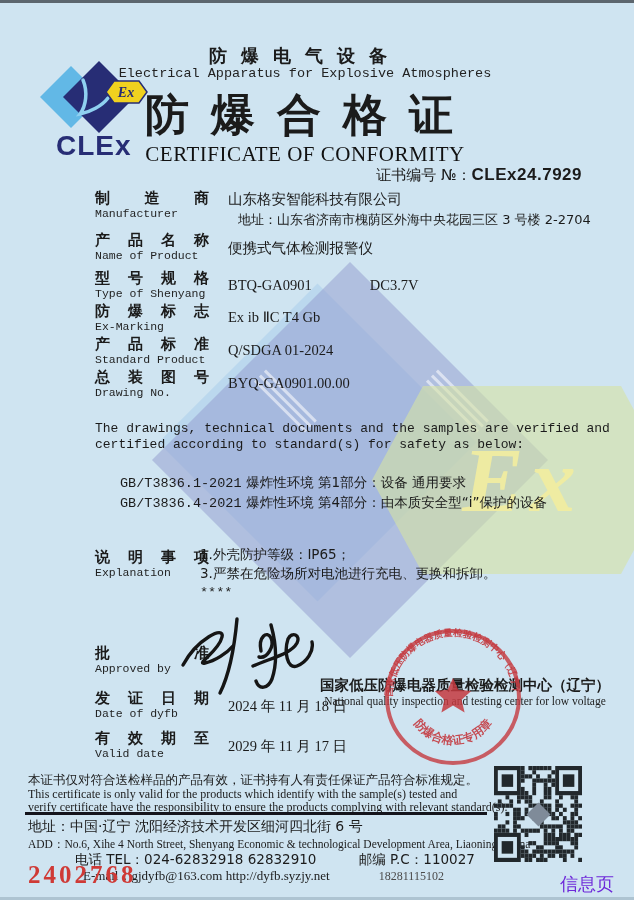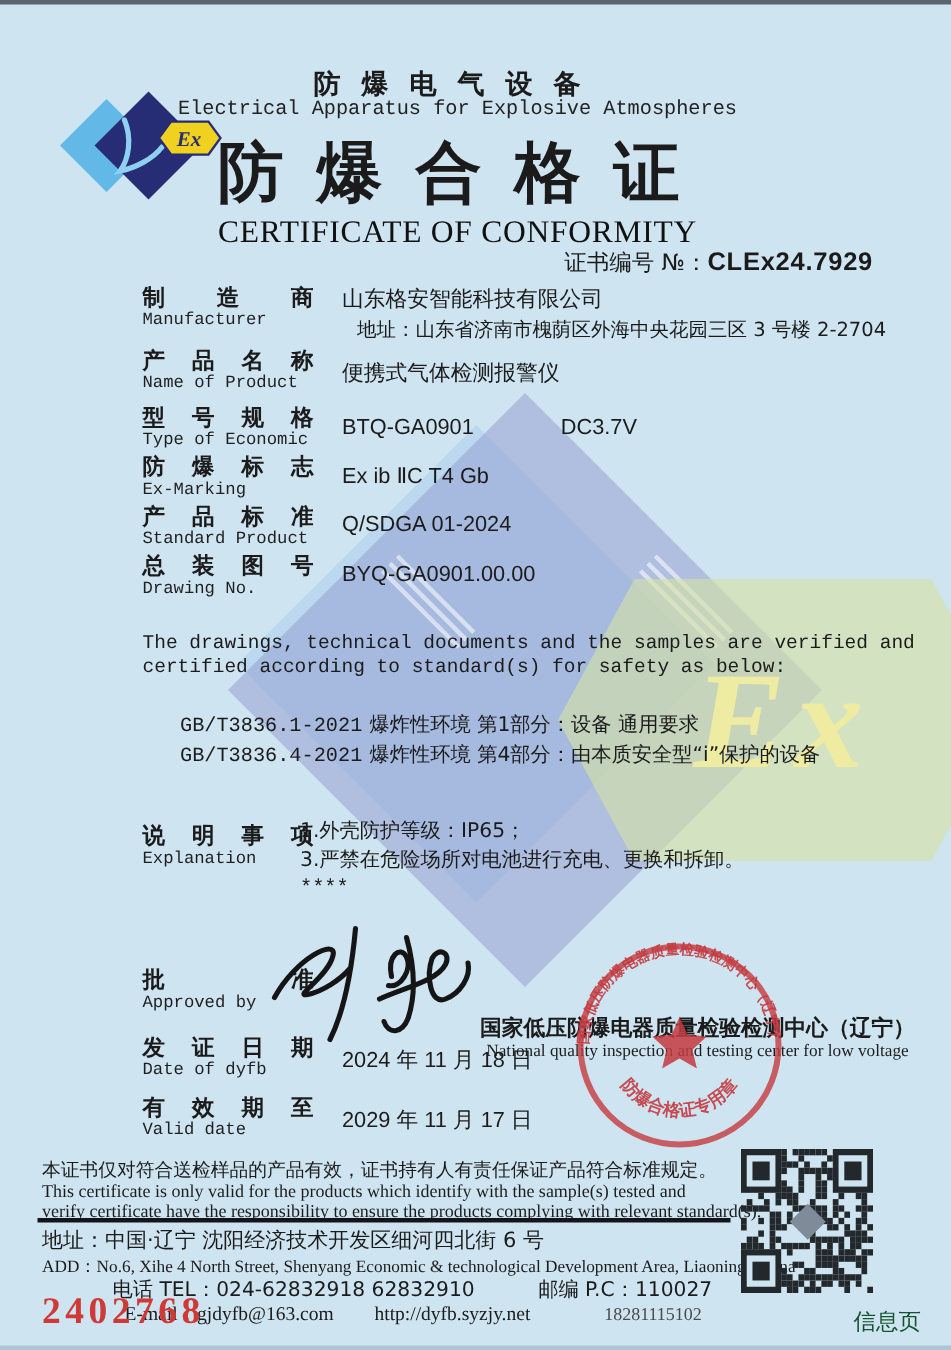--- a/index.html
+++ b/index.html
@@ -36,21 +36,21 @@
 
   
   .logo{left:36px;top:56px;}
   .logo-text{left:56px;top:130px;font-family:"Liberation Sans",sans-serif;font-weight:bold;font-size:28px;color:#272d75;letter-spacing:1px;}
 
   
   .frow{position:absolute;left:0;width:100%;height:0;}
   .flabel{position:absolute;left:95px;width:114px;}
   .flabel .cn{font-size:15px;font-weight:bold;text-align:justify;text-align-last:justify;line-height:17px;}
   .flabel .en{font-size:11.5px;font-family:"Liberation Mono","DejaVu Sans Mono",monospace;white-space:nowrap;line-height:14px;color:#1f1f1f;}
-  .fvalue{position:absolute;left:228px;top:3px;font-size:14.5px;font-family:Liberation Sans, sans-serif;white-space:nowrap;}
+  .fvalue{position:absolute;left:228px;top:3px;font-size:14.5px;font-family:Liberation Serif, serif;white-space:nowrap;}
   .fvalue .gap{margin-left:58px;}
   .fsub{position:absolute;left:238px;top:21px;font-size:13px;white-space:nowrap;}
 
   .statement-cn{left:95px;top:402px;font-size:14px;font-weight:bold;}
   .statement-en{left:95px;top:421px;font-size:13px;line-height:15.5px;white-space:pre-line;}
 
   .std-row{position:absolute;left:120px;font-size:13.5px;white-space:nowrap;}
   .std-row .code{display:inline-block;width:122px;font-family:"Liberation Mono","DejaVu Sans Mono",monospace;}
   .std-row .desc{font-weight:500;}
 
@@ -66,26 +66,26 @@
 
   .disc{left:28px;font-size:12.5px;}
   .disc-en{left:28px;font-size:12px;color:#1c1c1c;}
   .rule{left:25px;top:812px;width:462px;border-top:3px solid #14141c;}
 
   .addr-cn{left:28px;top:818px;font-size:14px;}
   .addr-en{left:28px;top:837px;font-size:11.5px;white-space:nowrap;}
   .tel-line{left:75px;top:851px;font-size:13.5px;}
   .tel-line .pc{margin-left:38px;}
   .email-line{left:83px;top:867px;font-size:13px;}
-  .email-line .web{margin-left:24px;}
+  .email-line .web{}
   .email-line .ph{margin-left:46px;color:#4a4a4a;font-size:12px;}
 
   .serial{left:28px;top:861px;font-family:Liberation Serif, serif;font-weight:bold;
     font-size:25px;color:#cf3a36;letter-spacing:3px;}
-  .page-tag{right:20px;top:872px;font-size:15px;color:#14532d;}
+  .page-tag{right:20px;top:872px;font-size:18px;color:#6d28d9;}
 
   .qr{left:494px;top:766px;}
 </style>
 </head>
 <body>
 
 <div id="page">
 
   <div class="abs wm wm-diamond2"></div>
   <div class="abs wm wm-diamond"></div>
@@ -106,20 +106,21 @@
   <div class="abs scan-top"></div>
   <div class="abs scan-bottom"></div>
 
   <svg class="abs logo" width="125" height="95" viewBox="0 0 125 95">
     <polygon points="35,10 66,41 35,72 4,41" fill="#62b8e6"></polygon>
     <polygon points="63,5 99,41 63,77 27,41" fill="#272d75"></polygon>
     <path d="M47,24 C52,36 50,50 44,58 C54,56 66,50 72,42" fill="none" stroke="#8fd0f0" stroke-width="3.5" stroke-linecap="round"></path>
     <polygon points="70,36 78,25 103,25 111,36 103,47 78,47" fill="#f0d11f" stroke="#272d75" stroke-width="1.5"></polygon>
     <text x="90" y="41" text-anchor="middle" font-size="14" font-style="italic" font-weight="bold" font-family="Liberation Serif, DejaVu Serif, serif" fill="#272d75">Ex</text>
   </svg>
+  <div class="abs logo-text">CLEx</div>
 
   <div class="abs hdr-cn-small cjk">防爆电气设备</div>
   <div class="abs hdr-en-small mono">Electrical Apparatus for Explosive Atmospheres</div>
   <div class="abs hdr-title cjk">防爆合格证</div>
   <div class="abs hdr-en-title serif">CERTIFICATE OF CONFORMITY</div>
   <div class="abs cert-no">
     <span class="cjk">证书编号 №：</span><b>CLEx24.7929</b>
   </div>
 
   <div class="frow" style="top:190px;">
@@ -135,21 +136,21 @@
     <div class="flabel">
       <div class="cn">产 品 名 称</div>
       <div class="en">Name of Product</div>
     </div>
     <div class="fvalue cjk" style="top:7px;">便携式气体检测报警仪</div>
   </div>
 
   <div class="frow" style="top:270px;">
     <div class="flabel">
       <div class="cn">型 号 规 格</div>
-      <div class="en">Type of Economic</div>
+      <div class="en">Type of Shenyang</div>
     </div>
     <div class="fvalue" style="top:7px;">
       <span>BTQ-GA0901</span><span class="gap">DC3.7V</span>
     </div>
   </div>
 
   <div class="frow" style="top:303px;">
     <div class="flabel">
       <div class="cn">防 爆 标 志</div>
       <div class="en">Ex-Marking</div>

